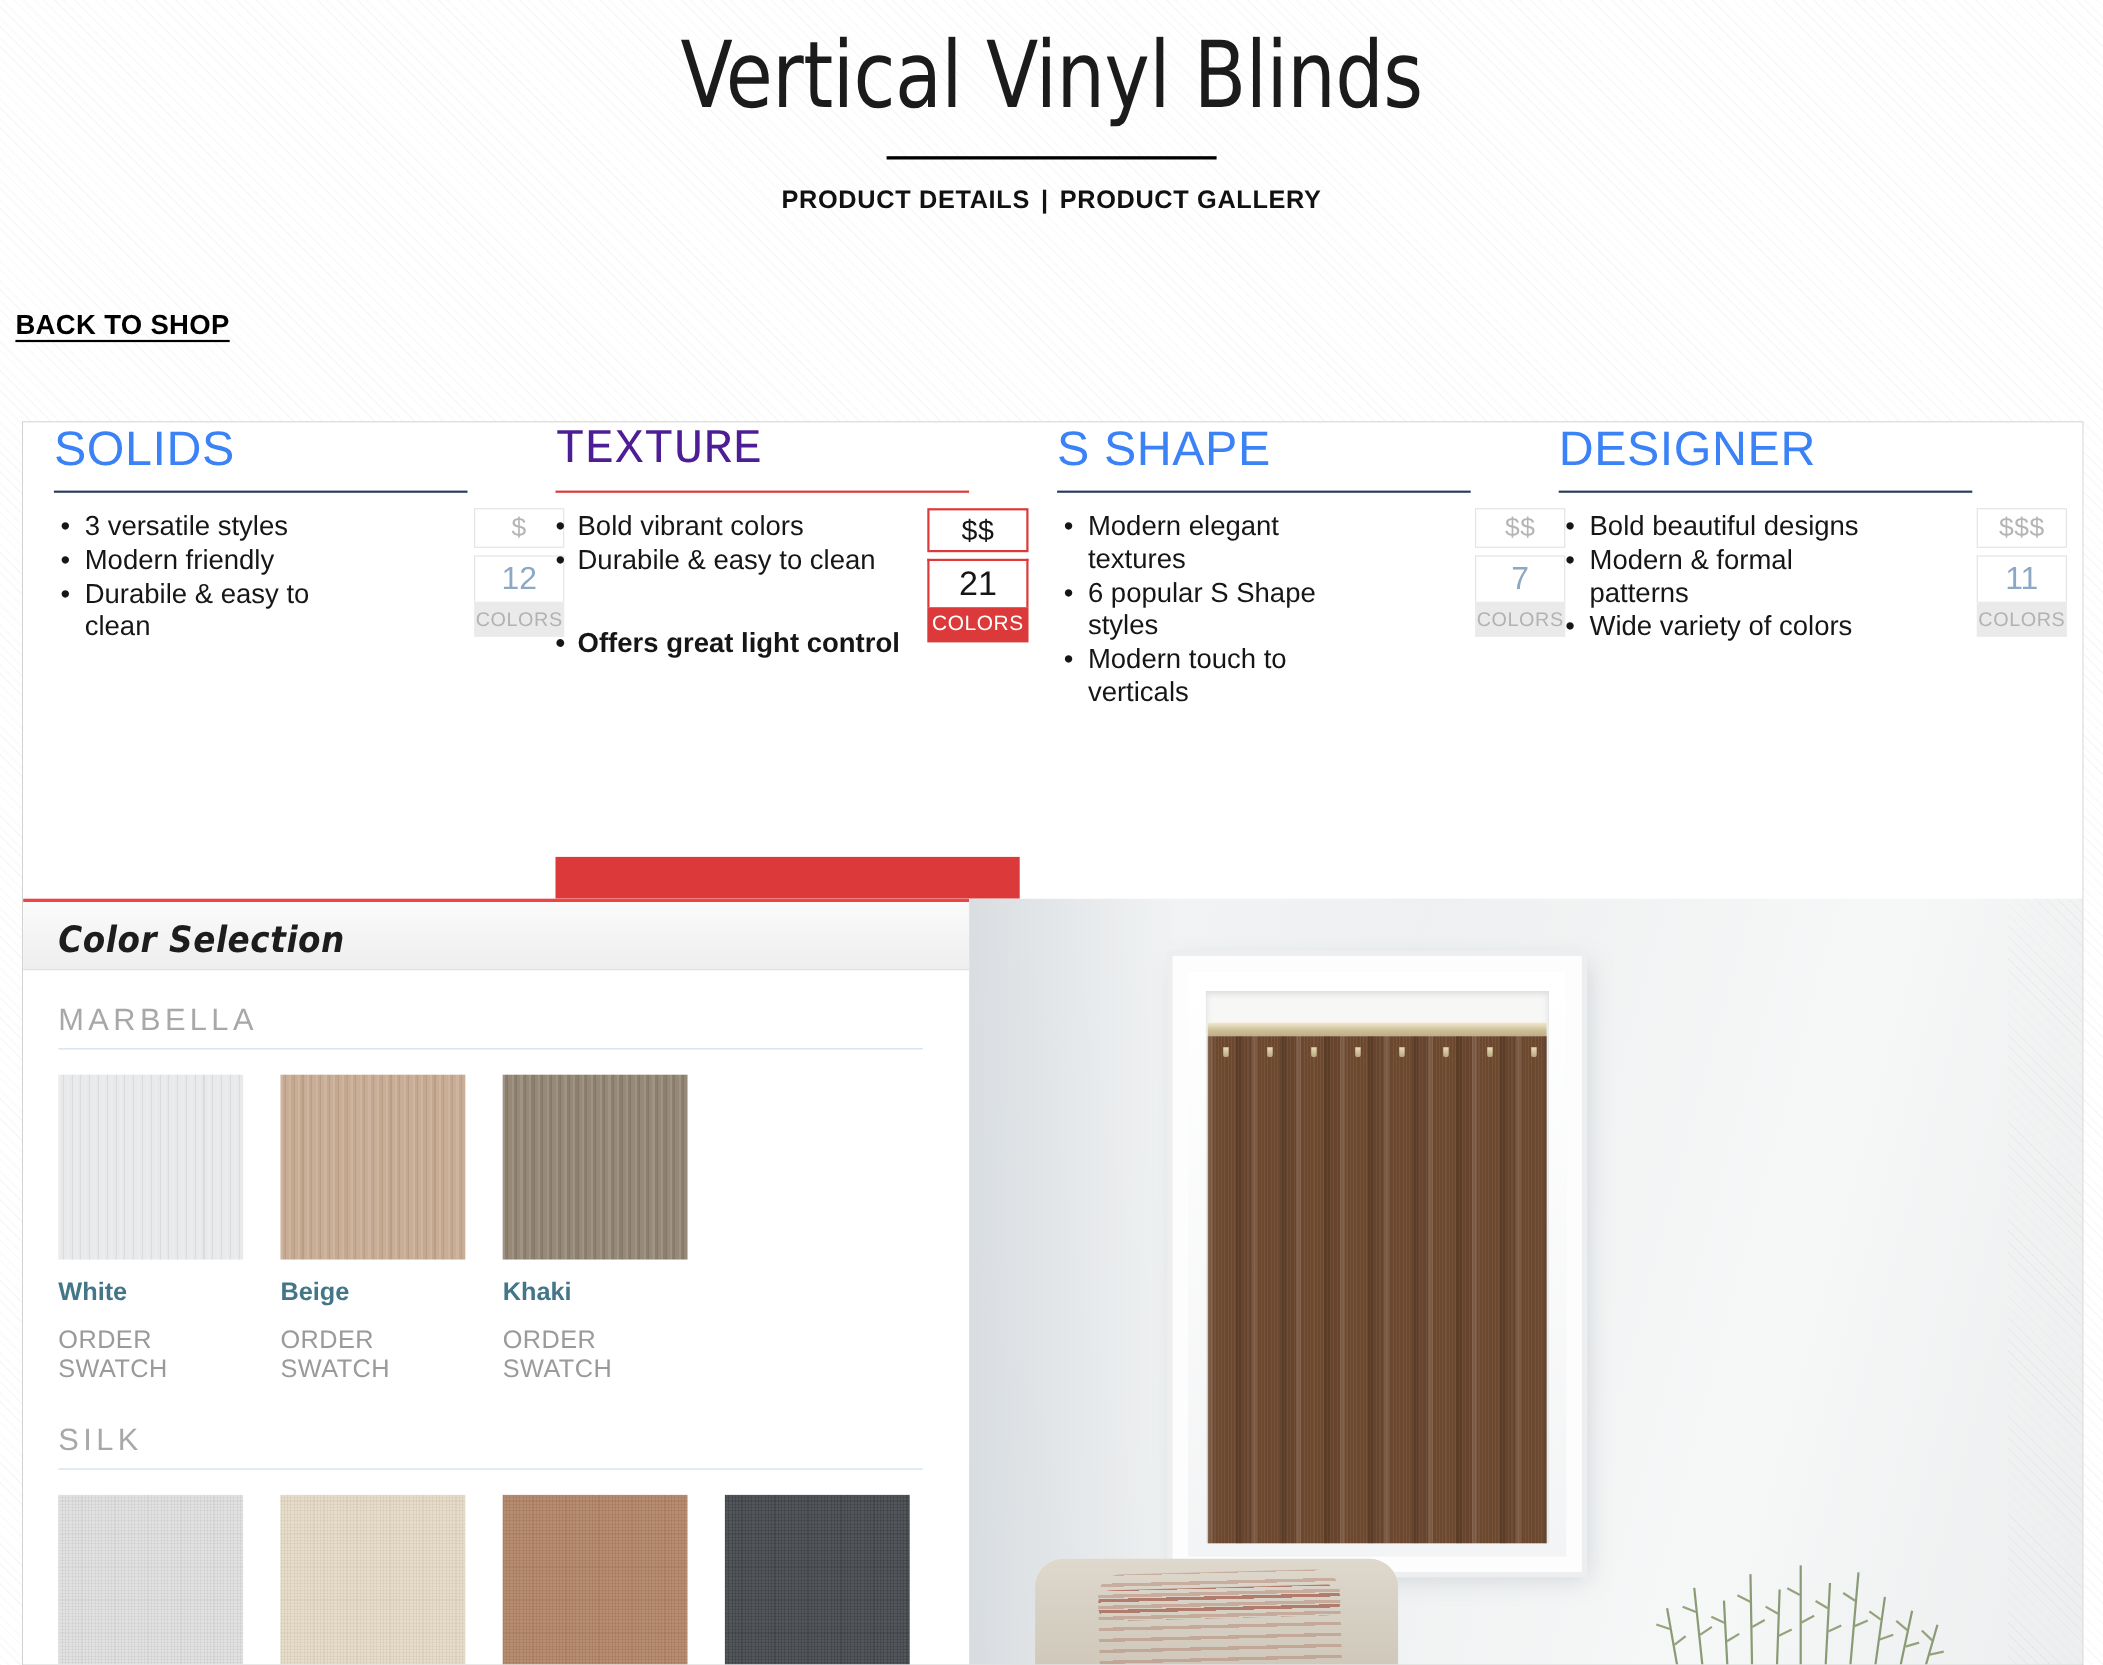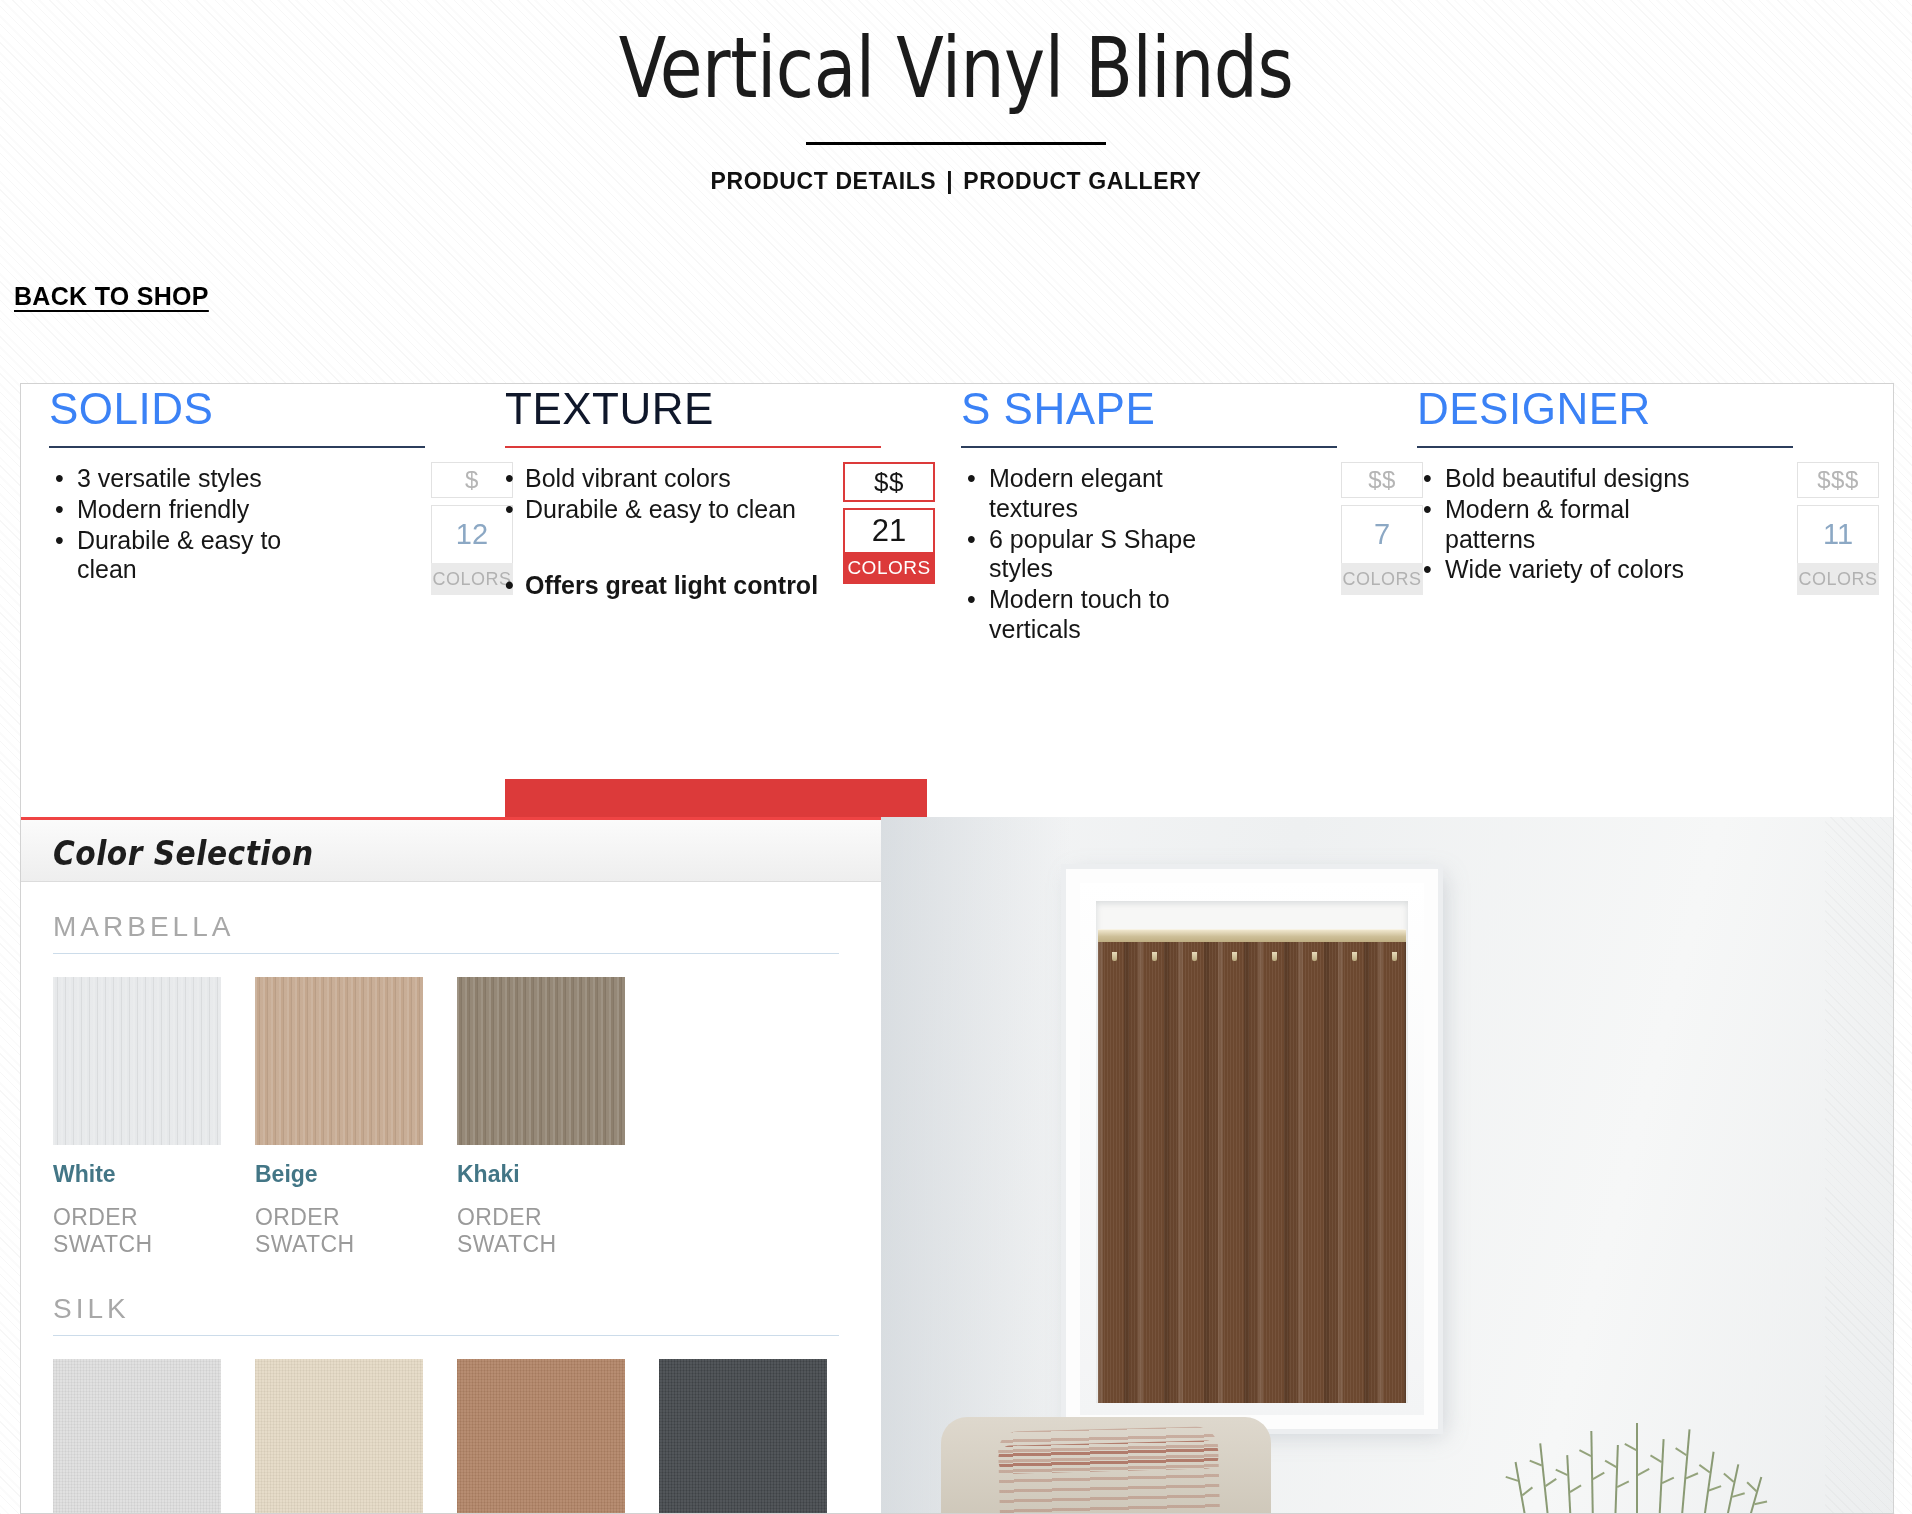--- a/index.html
+++ b/index.html
@@ -82,21 +82,21 @@
   .cat-col.c2 { left: 940px;  width: 440px; }
   .cat-col.c3 { left: 1396px; width: 440px; }
 
   .cat-title {
     position: absolute; left: 0; top: 0;
     font-family: "Liberation Sans", sans-serif;
     font-size: 44px; font-weight: 300; letter-spacing: 0.5px;
     color: #3b82f6;
     white-space: nowrap;
   }
-  .cat-col.active .cat-title { color: #0f172a; }
+  .cat-col.active .cat-title { color: #4c1d95; font-family: Liberation Mono, monospace; }
   .cat-rule {
     position: absolute; left: 0; top: 62px; width: 376px;
     border-top: 2px solid #2c3e5c;
   }
   .cat-col.active .cat-rule { border-top-color: #dc3a3a; }
 
   .cat-list {
     position: absolute; left: 0; top: 80px; width: 290px;
     font-size: 25px; line-height: 1.19; color: #161616;
     list-style: none;
@@ -122,21 +122,21 @@
 
   .badge-price {
     width: 82px; height: 36px;
     border: 1px solid #e2e2e2;
     display: flex; align-items: center; justify-content: center;
     font-size: 24px; color: #b5b5b5; letter-spacing: 0.5px;
     background: #fff;
   }
   .badge-count {
     margin-top: 7px;
-    width: 82px; height: 58px;
+    width: 82px; height: 42px;
     border: 1px solid #e2e2e2; border-bottom: none;
     display: flex; align-items: center; justify-content: center;
     font-size: 29px; color: #8ca8c4; font-weight: 300;
     background: #fff;
   }
   .badge-label {
     width: 82px; height: 32px;
     background: #eaeaea;
     display: flex; align-items: center; justify-content: center;
     font-size: 18px; color: #b2b2b2; letter-spacing: 0.5px;

